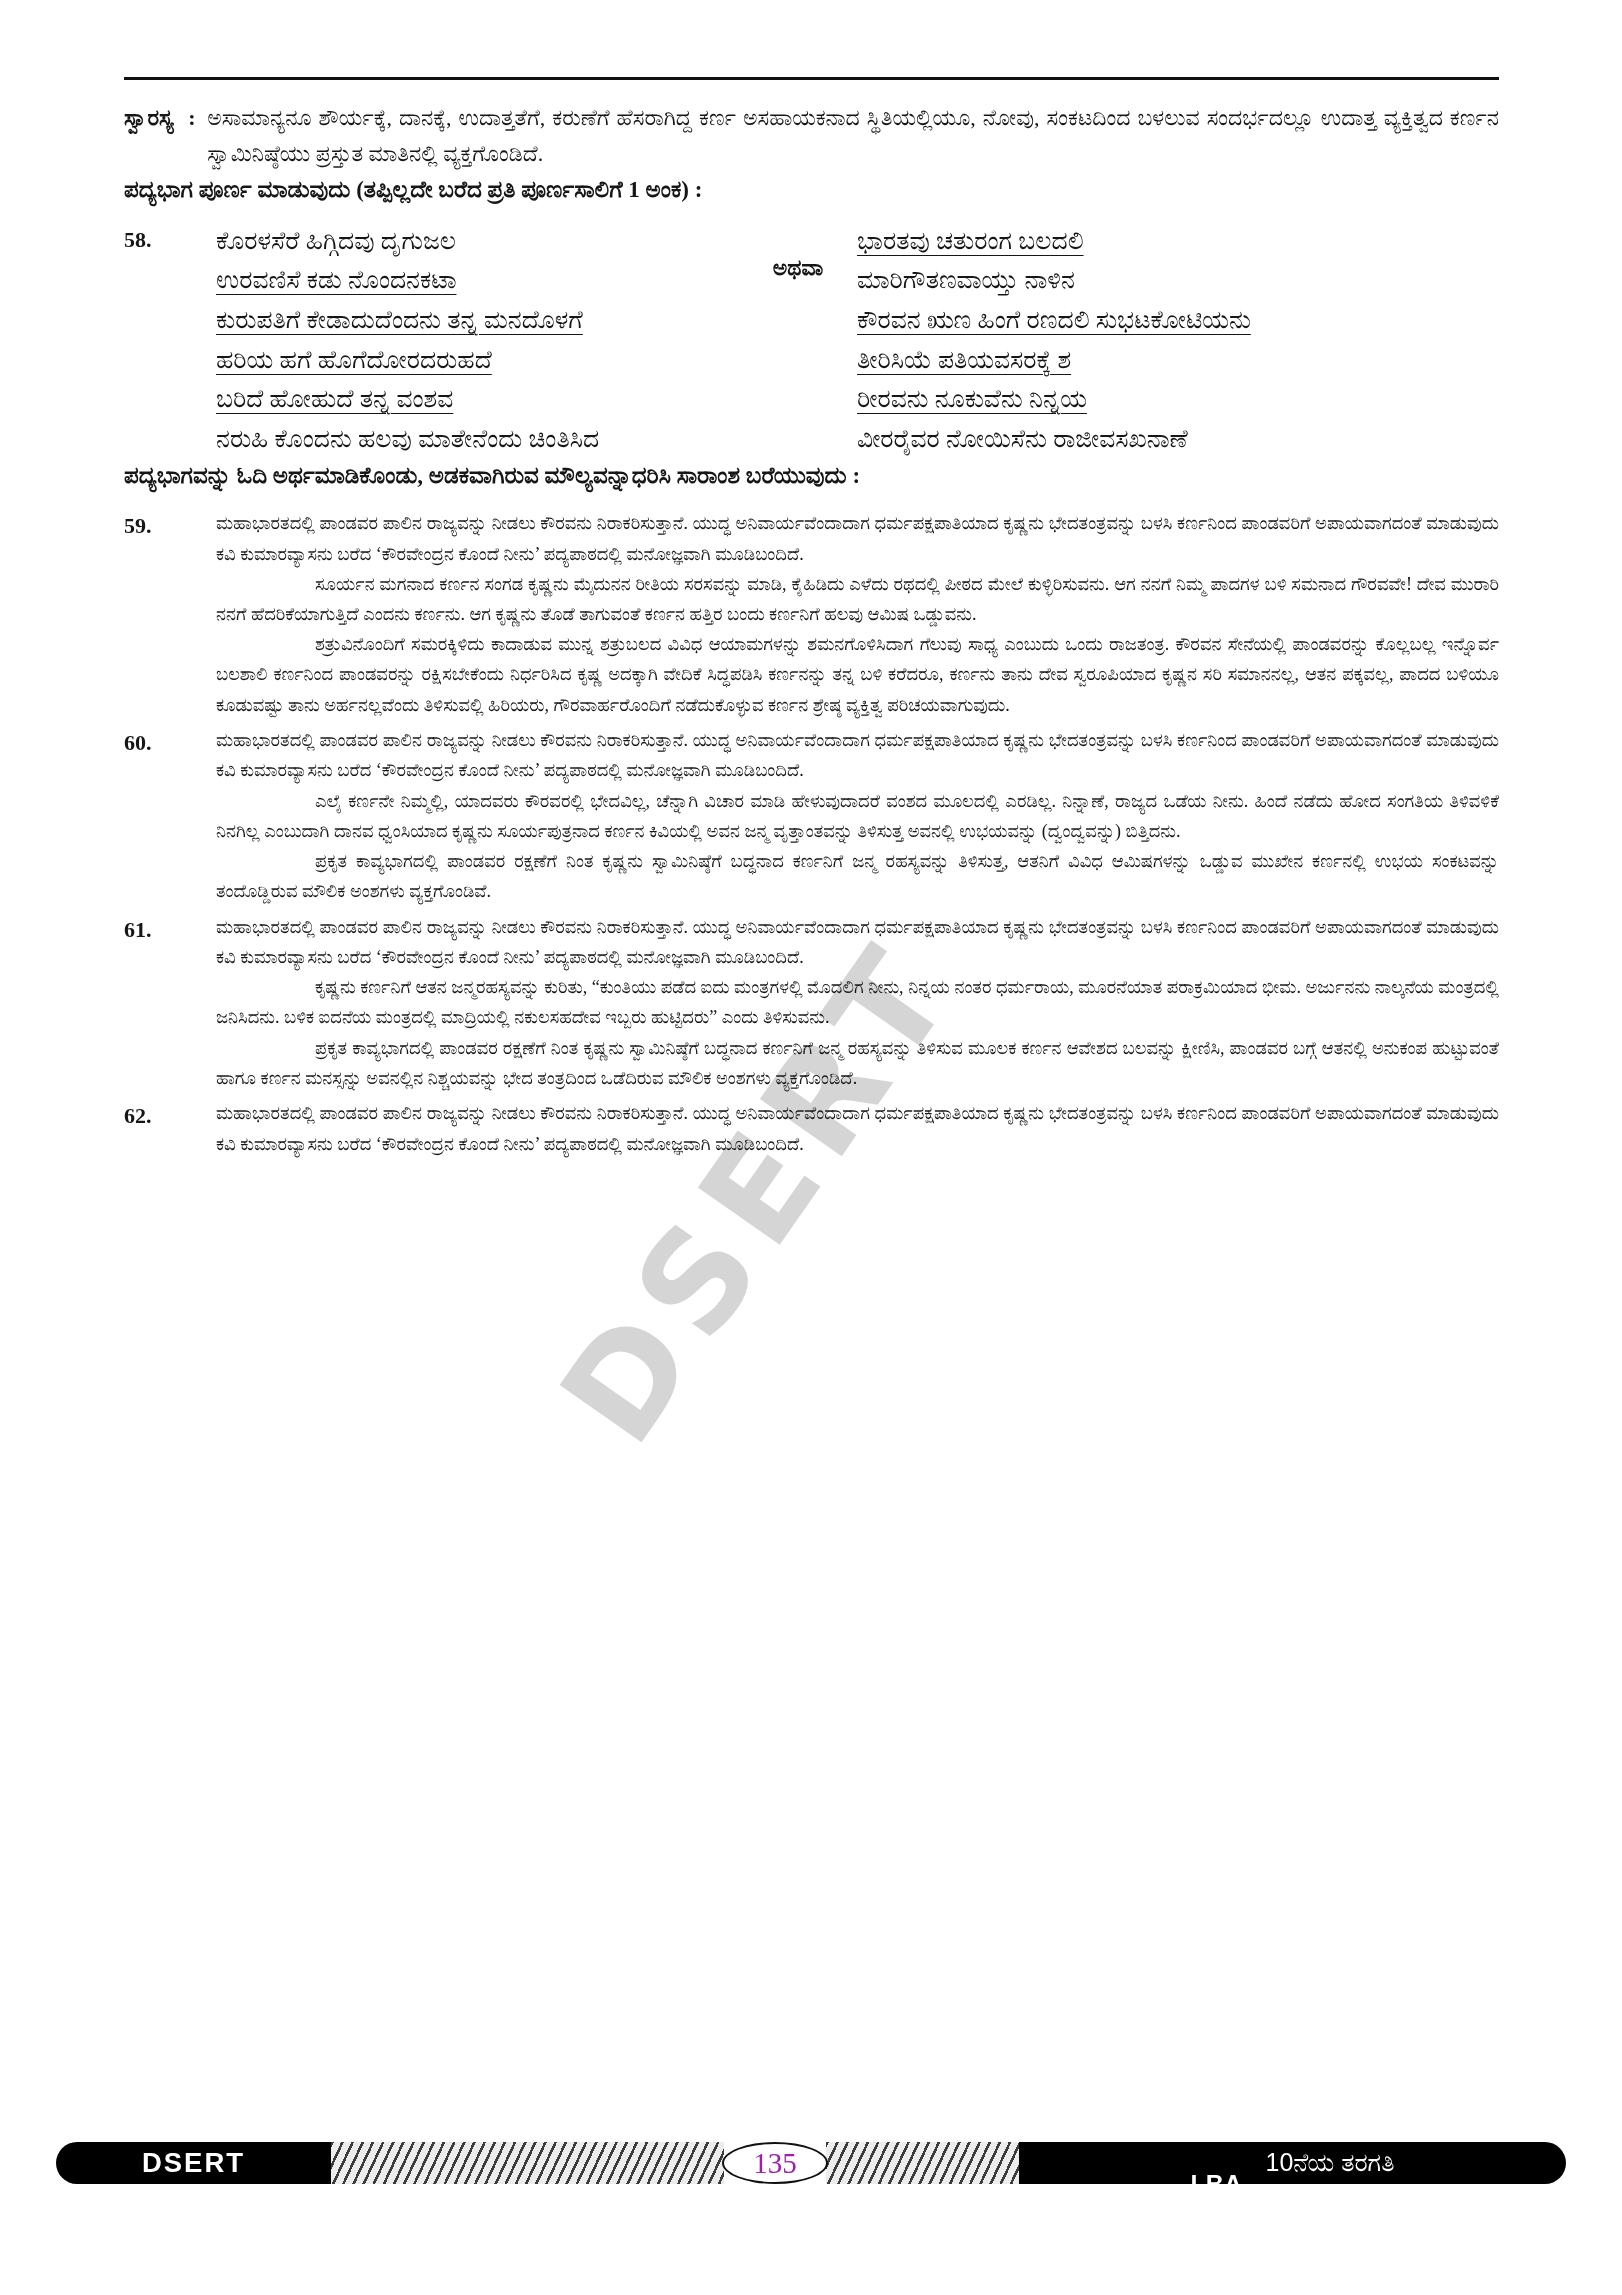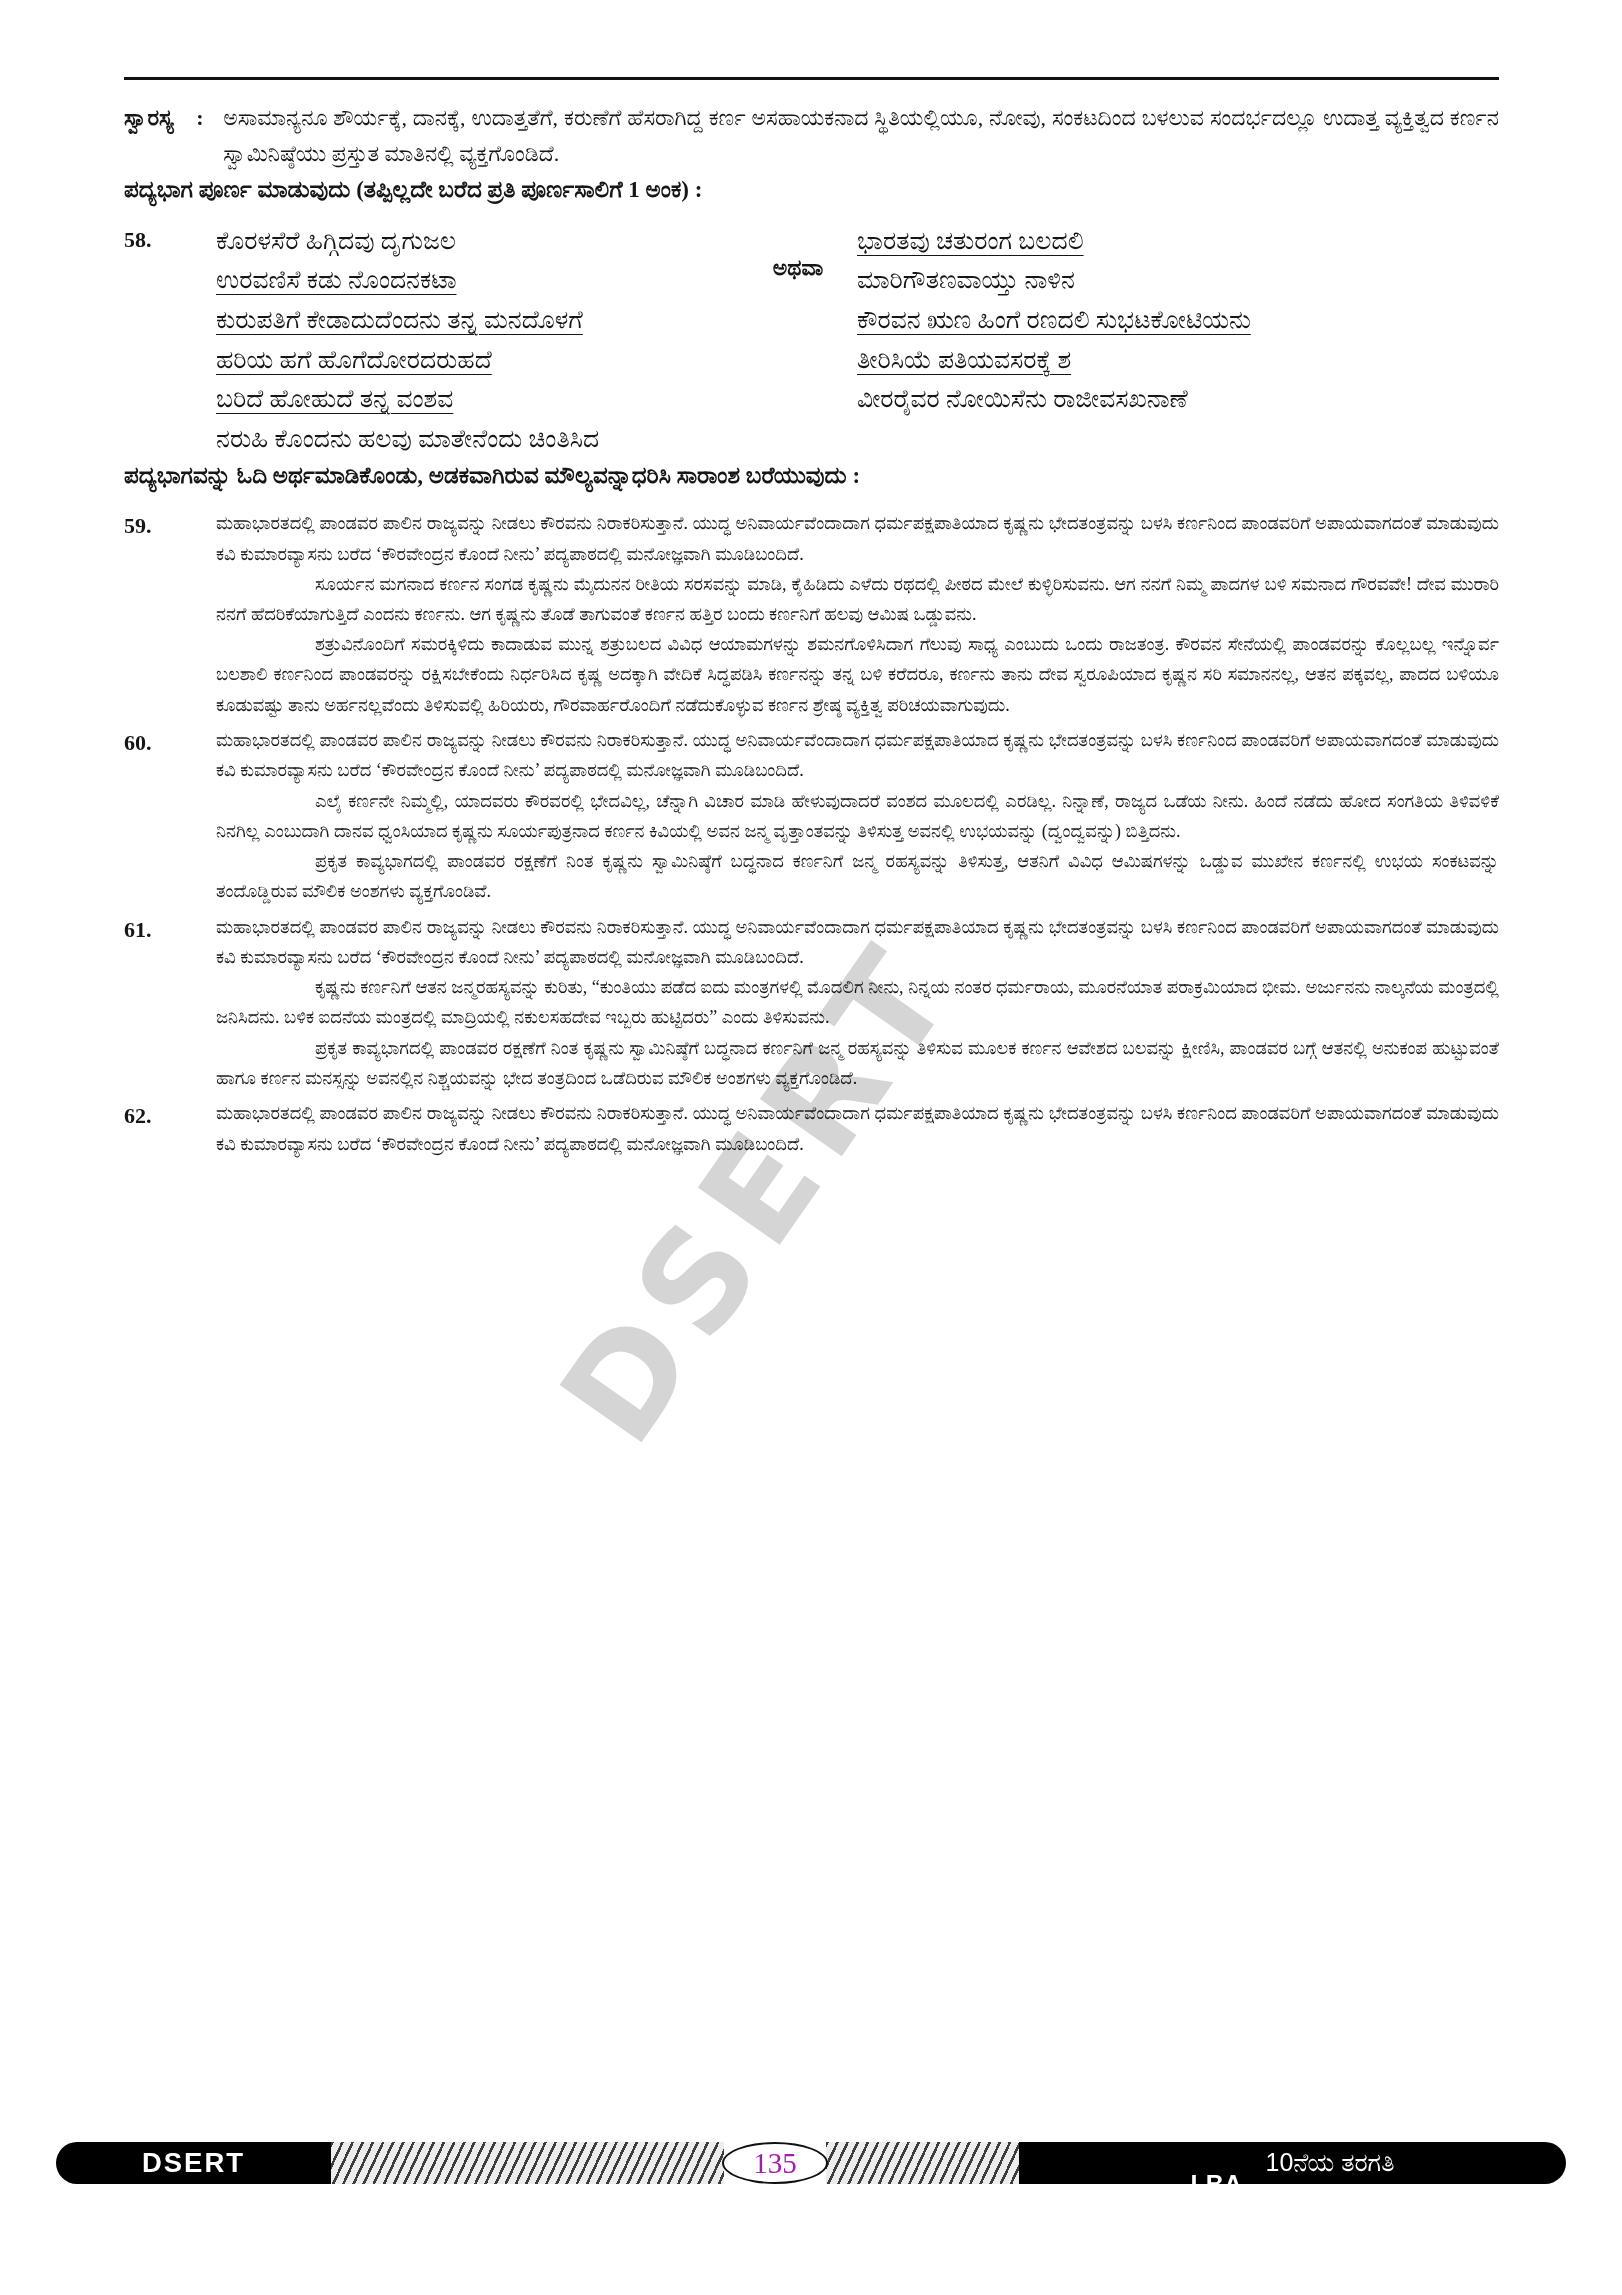--- a/index.html
+++ b/index.html
@@ -12,21 +12,21 @@
   .watermark {
     position:absolute; left:412px; top:1112px; width:694px;
     text-align:center; transform:rotate(-55deg);
     font-family:"DejaVu Sans","Liberation Sans",sans-serif;
     font-weight:bold; font-size:137px; letter-spacing:14.4px;
     color:rgba(145,145,145,0.38); z-index:1; pointer-events:none;
   }
   .content { position:absolute; left:124px; right:123px; top:77px; z-index:2; }
   .top-rule { height:3.3px; background:#111; margin-bottom:19.6px; }
 
-  .swarasya { display:flex; font-size:22px; line-height:1.66;gap:8px; }
+  .swarasya { display:flex; font-size:22px; line-height:1.66; }
   .sw-label { font-weight:bold; flex:none; }
   .sw-colon { flex:none; font-weight:bold; padding:0 11.8px 0 14.4px; }
   .sw-text  { flex:1; text-align:justify; }
 
   .sec-heading { font-size:23px; font-weight:bold; margin-bottom:14.4px; line-height:1.5; }
 
   .q58 { display:grid; grid-template-columns:92px 523px 118px 1fr; align-items:start; }
   .qnum { font-weight:bold; font-size:22px; line-height:1.68; }
   .poem { font-size:25px; line-height:1.48; }
   .pline { padding-bottom:2.6px; white-space:nowrap; }
@@ -88,20 +88,21 @@
         <div class="pline ul">ಹರಿಯ ಹಗೆ ಹೊಗೆದೋರದರುಹದೆ</div>
         <div class="pline ul">ಬರಿದೆ ಹೋಹುದೆ ತನ್ನ ವಂಶವ</div>
         <div class="pline">ನರುಹಿ ಕೊಂದನು ಹಲವು ಮಾತೇನೆಂದು ಚಿಂತಿಸಿದ</div>
       </div>
       <div class="or-label">ಅಥವಾ</div>
       <div class="poem">
         <div class="pline ul">ಭಾರತವು ಚತುರಂಗ ಬಲದಲಿ</div>
         <div class="pline">ಮಾರಿಗೌತಣವಾಯ್ತು ನಾಳಿನ</div>
         <div class="pline ul">ಕೌರವನ ಋಣ ಹಿಂಗೆ ರಣದಲಿ ಸುಭಟಕೋಟಿಯನು</div>
         <div class="pline ul">ತೀರಿಸಿಯೆ ಪತಿಯವಸರಕ್ಕೆ ಶ</div>
+        <div class="pline ul">ರೀರವನು ನೂಕುವೆನು ನಿನ್ನಯ</div>
         <div class="pline">ವೀರರೈವರ ನೋಯಿಸೆನು ರಾಜೀವಸಖನಾಣೆ</div>
       </div>
     </div>
 
     <h2 class="sec-heading">ಪದ್ಯಭಾಗವನ್ನು ಓದಿ ಅರ್ಥಮಾಡಿಕೊಂಡು, ಅಡಕವಾಗಿರುವ ಮೌಲ್ಯವನ್ನಾಧರಿಸಿ ಸಾರಾಂಶ ಬರೆಯುವುದು :</h2>
 
     <div class="question">
       <div class="qnum">59.</div>
       <div class="qbody">
         <p class="para">ಮಹಾಭಾರತದಲ್ಲಿ ಪಾಂಡವರ ಪಾಲಿನ ರಾಜ್ಯವನ್ನು ನೀಡಲು ಕೌರವನು ನಿರಾಕರಿಸುತ್ತಾನೆ. ಯುದ್ಧ ಅನಿವಾರ್ಯವೆಂದಾದಾಗ ಧರ್ಮಪಕ್ಷಪಾತಿಯಾದ ಕೃಷ್ಣನು ಭೇದತಂತ್ರವನ್ನು ಬಳಸಿ ಕರ್ಣನಿಂದ ಪಾಂಡವರಿಗೆ ಅಪಾಯವಾಗದಂತೆ ಮಾಡುವುದು ಕವಿ ಕುಮಾರವ್ಯಾಸನು ಬರೆದ ‘ಕೌರವೇಂದ್ರನ ಕೊಂದೆ ನೀನು’ ಪದ್ಯಪಾಠದಲ್ಲಿ ಮನೋಜ್ಞವಾಗಿ ಮೂಡಿಬಂದಿದೆ.</p>

